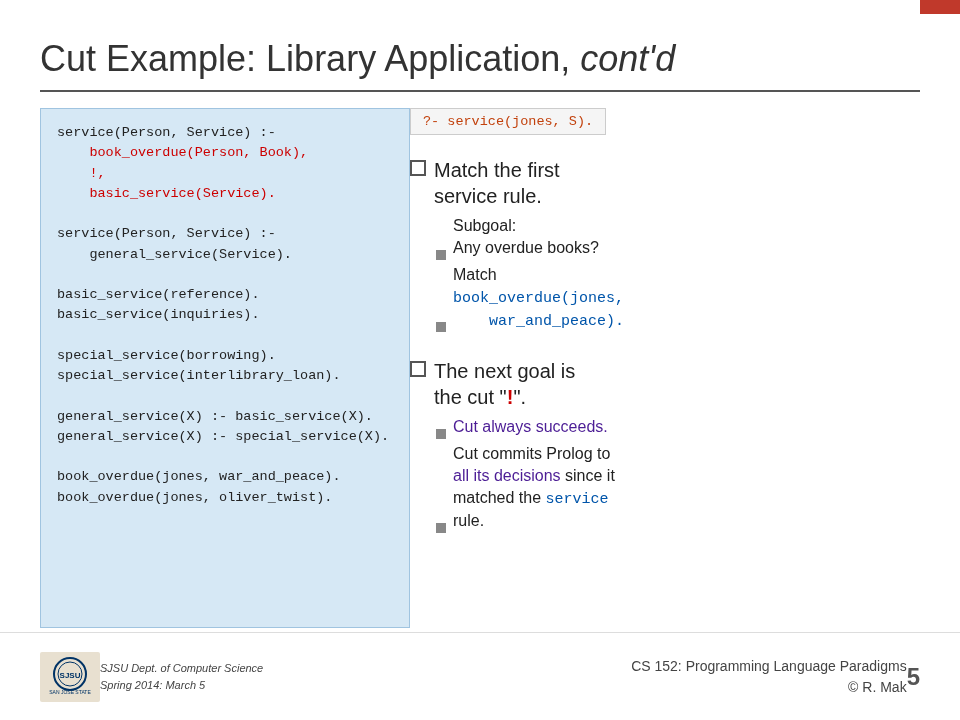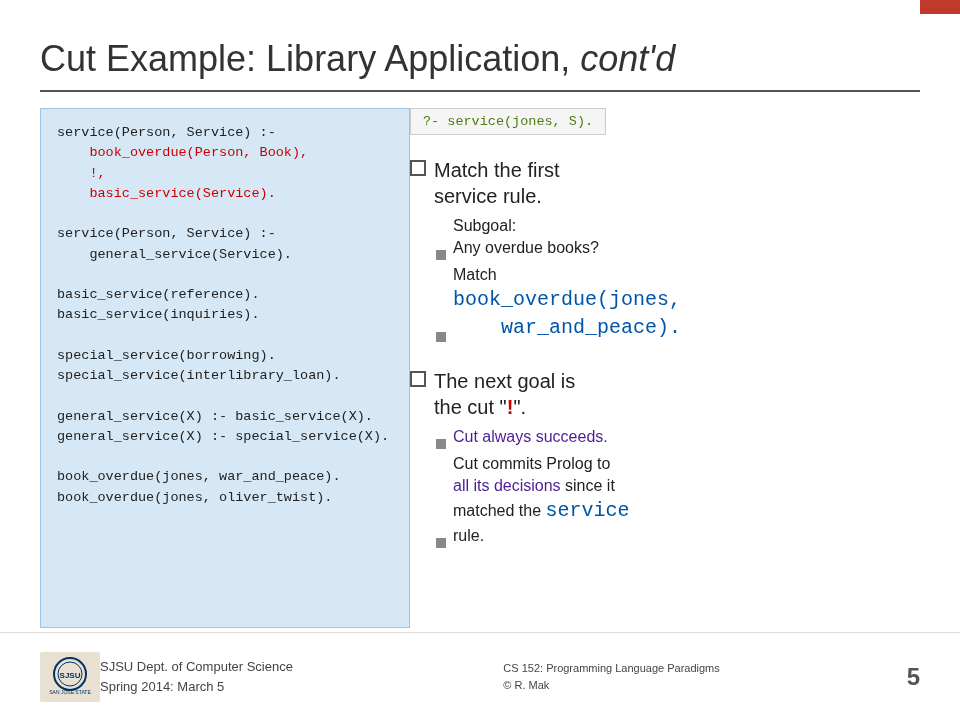--- a/index.html
+++ b/index.html
@@ -74,21 +74,21 @@
       gap: 16px;
     }
 
     
     .query-box {
       background: #f5f5f5;
       border: 1px solid #cccccc;
       padding: 5px 12px;
       font-family: 'Courier New', Courier, monospace;
       font-size: 13.5px;
-      color: #4d7c0f;
+      color: #c2410c;
       display: inline-block;
       align-self: flex-start;
     }
 
     
     .bullet-section {
       margin-top: 6px;
     }
 
     .main-bullet {
@@ -136,21 +136,21 @@
 
     .sub-bullet-text {
       font-size: 16px;
       color: #222;
       line-height: 1.4;
     }
 
     .highlight-blue {
       color: #0055aa;
       font-family: 'Courier New', Courier, monospace;
-      font-size: 20px;
+      font-size: 15px;
     }
 
     .highlight-orange {
       color: #4c1d95;
     }
 
     .bold-red {
       color: #cc0000;
       font-weight: bold;
       font-size: 20px;
@@ -161,30 +161,31 @@
       position: absolute;
       bottom: 0; left: 0; right: 0;
       height: 88px;
       display: flex;
       align-items: center;
       padding: 0 40px;
       border-top: 1px solid #ddd;
     }
 
     .footer-text-left {
-      font-size: 13px;
+      font-size: 11px;
       color: #444;
       line-height: 1.5;
       flex: 1;
+      font-style: italic;
     }
 
     .footer-text-center {
-      font-size: 11px;
+      font-size: 14px;
       color: #444;
-      text-align: left;
+      text-align: right;
       flex: 1;
       line-height: 1.5;
     }
 
     .footer-page {
       font-size: 24px;
       color: #555;
       font-weight: bold;
       flex-shrink: 0;
     }

